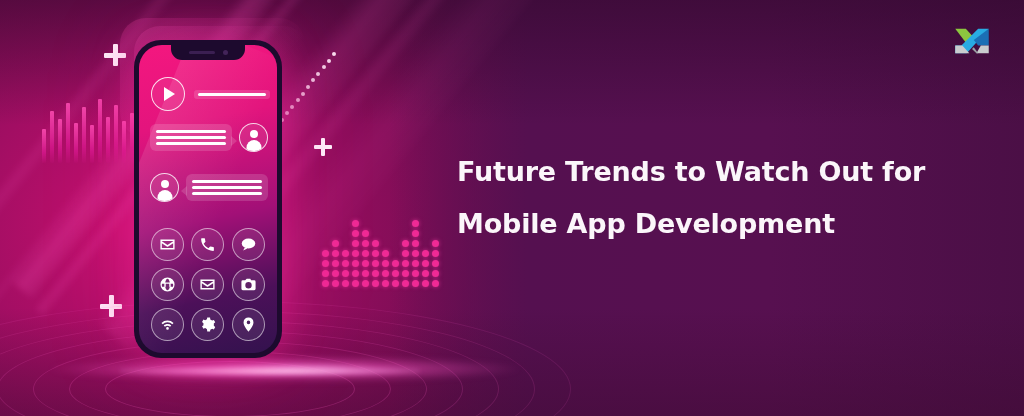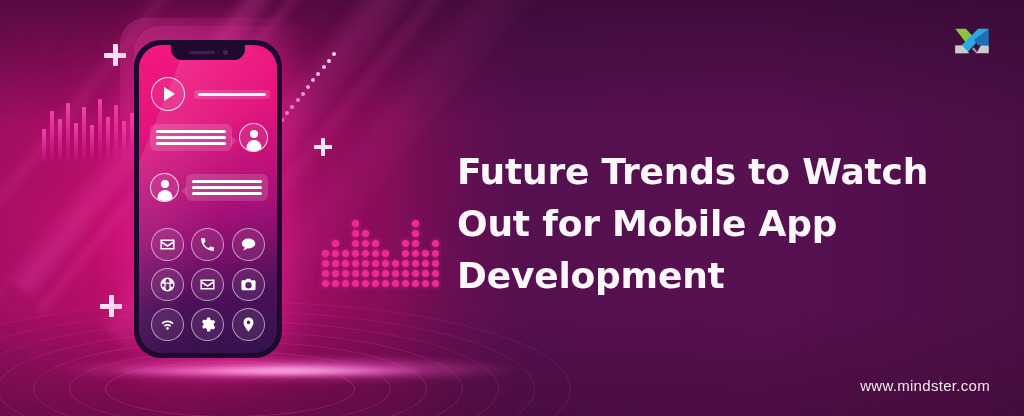--- a/index.html
+++ b/index.html
@@ -197,21 +197,21 @@
   .logo-mark{ width:36px; height:30px; display:block;}
   .logo-text{
     color:#ffffff; font-size:22px; font-weight:700; letter-spacing:.6px;
     font-family:"Liberation Sans", sans-serif;
   }
 
   .headline{
     position:absolute; left:457px; top:146px;
     width:545px;
     color:#fbf6fa;
-    font-size:36px; line-height:52px;
+    font-size:27px; line-height:52px;
     font-weight:700; letter-spacing:-.2px;
     font-family:"DejaVu Sans", sans-serif;
   }
 
   .site-url{
     position:absolute; right:34px; bottom:22px;
     color:#f3e6f1; font-size:15px; letter-spacing:.3px;
     font-family:"Liberation Sans", sans-serif;
   }
 </style>
@@ -442,15 +442,14 @@
       <polygon points="39,3 27,3 8,22 1,22 1,31 14,31" fill="#29abe2"></polygon>
       <polygon points="39,3 39,22 27,22 22,16" fill="#1b6fb5"></polygon>
       <polygon points="1,22 9,22 17,31 1,31" fill="#c9ccce"></polygon>
       <polygon points="39,22 39,31 25,31 30,22" fill="#c9ccce"></polygon>
       <polygon points="22,24 27,31 25,31 20,26" fill="#9aa0a4"></polygon>
     </svg>
   </div>
 
   <div class="headline">Future Trends to Watch Out for Mobile App Development</div>
 
-  <div class="site-url">www.mindster.com</div>
 
 </div>
 
 </body></html>

